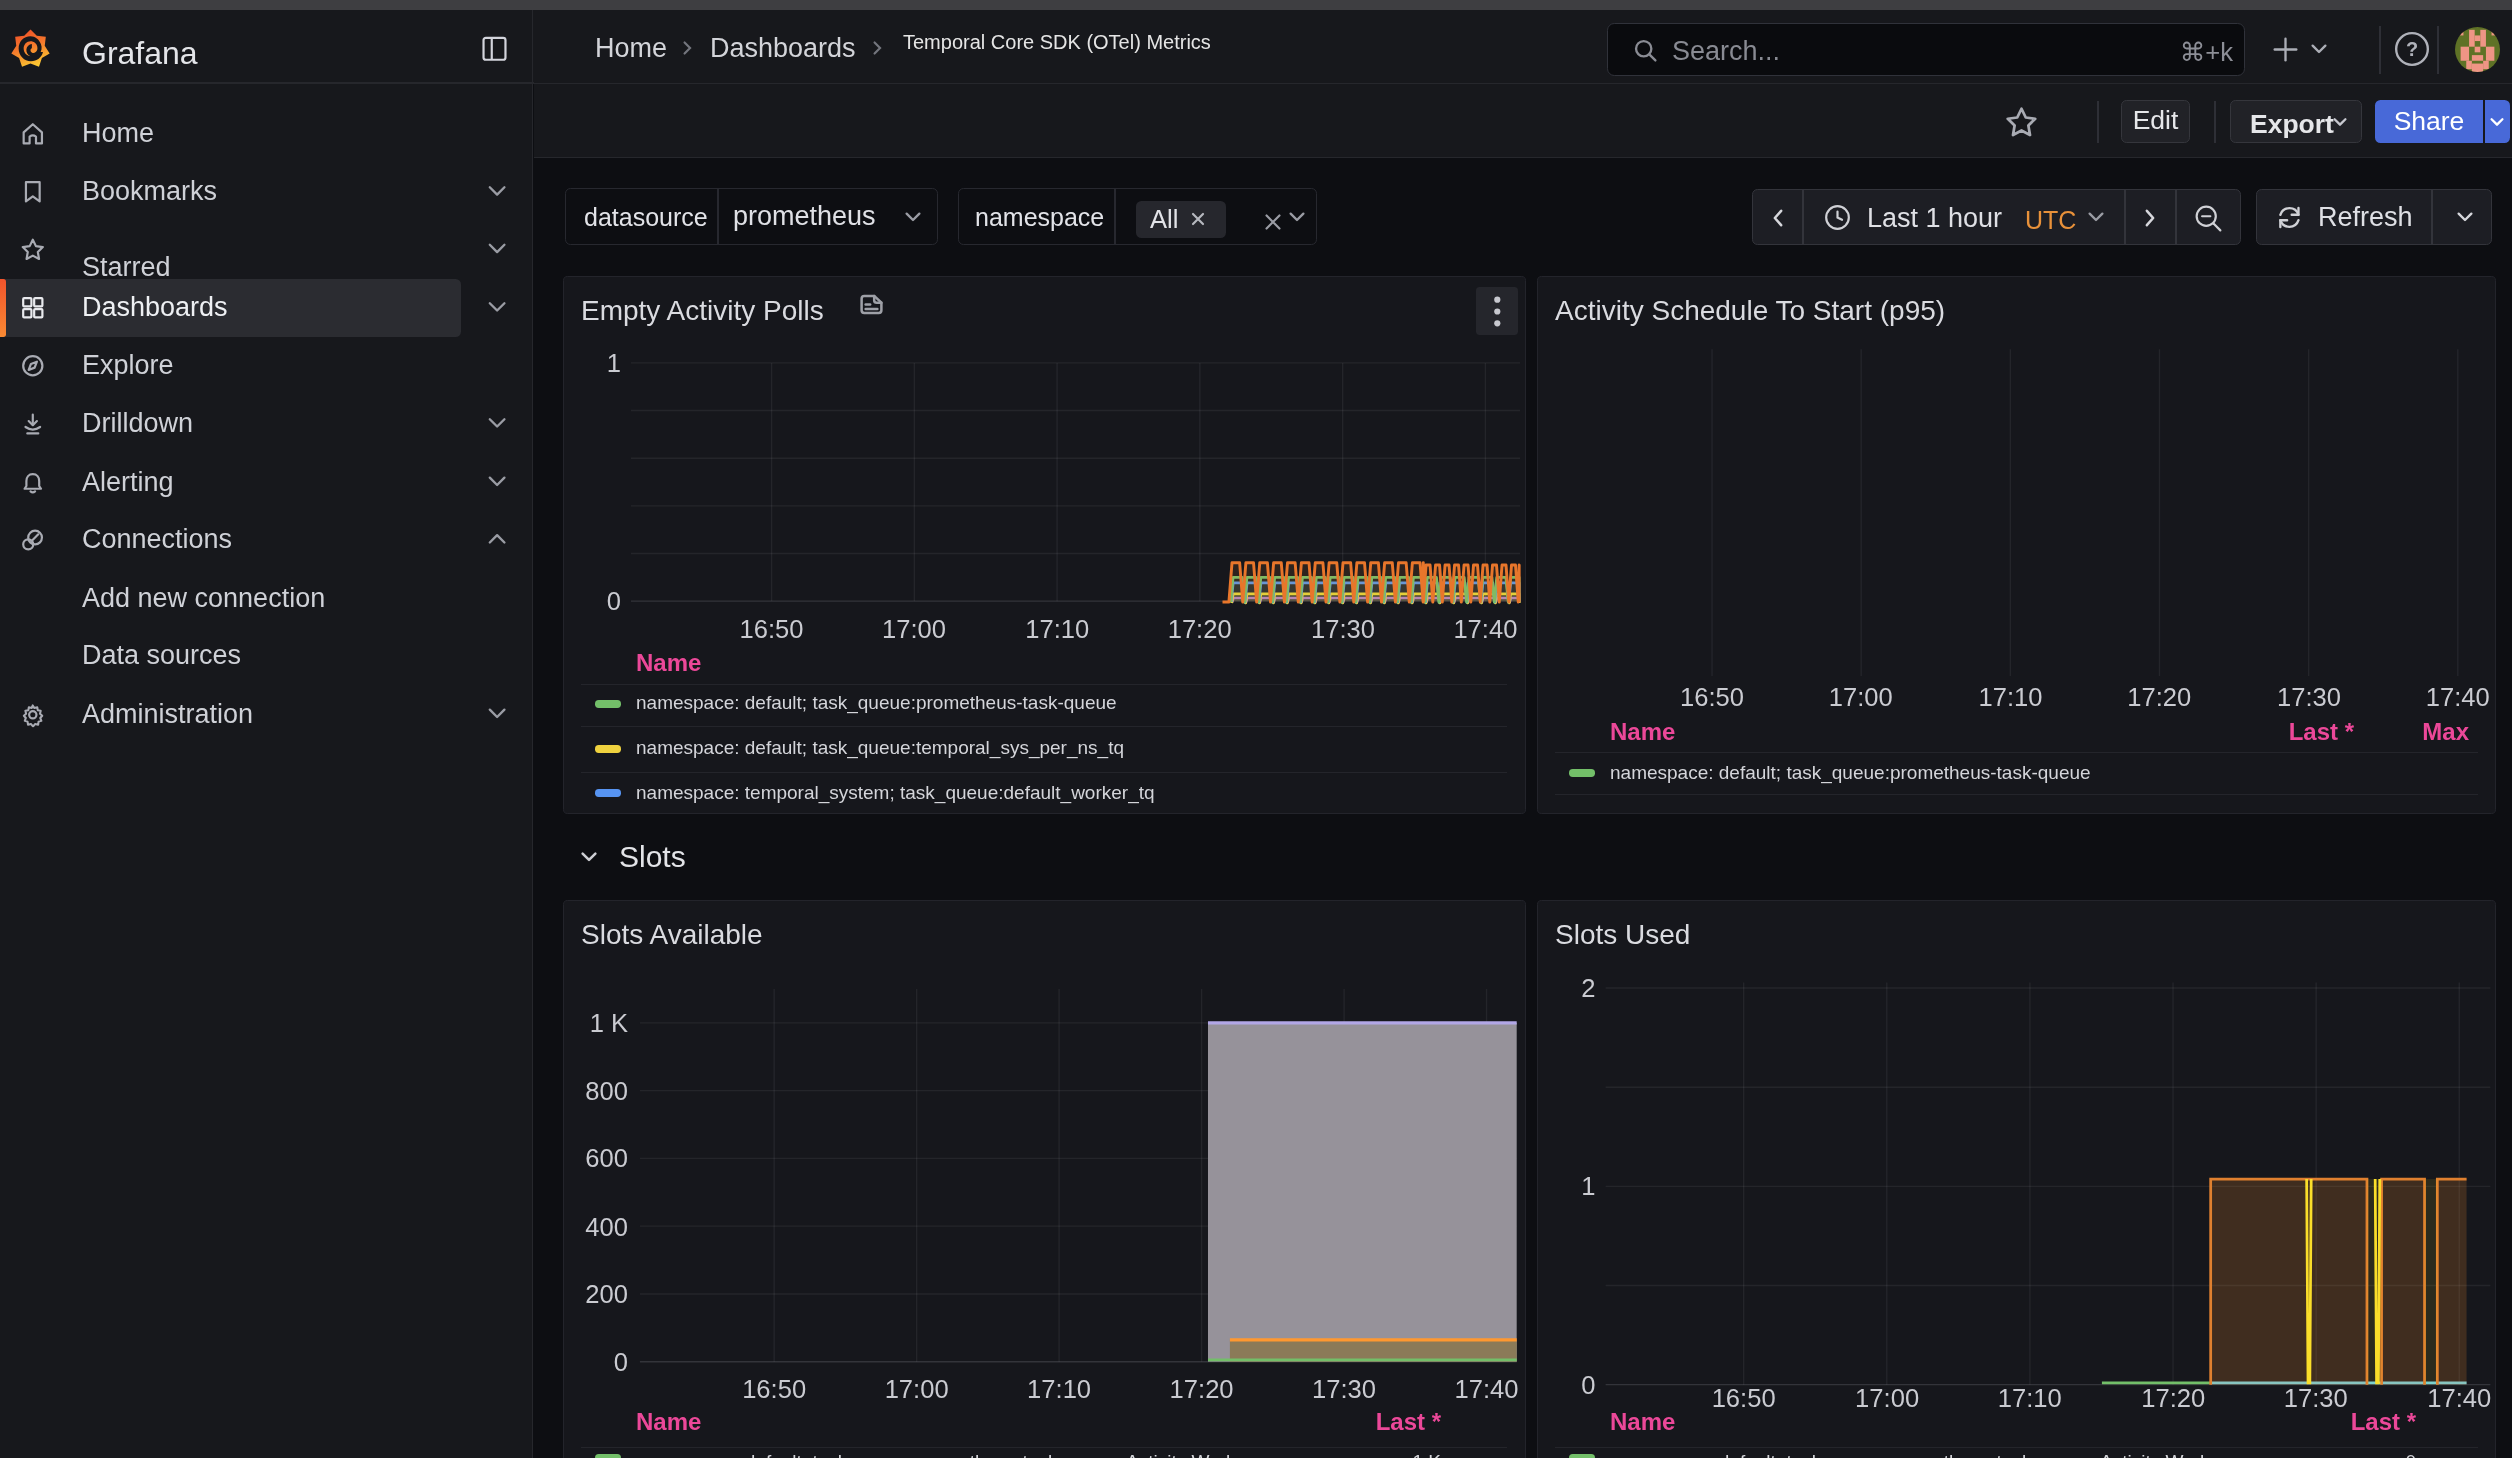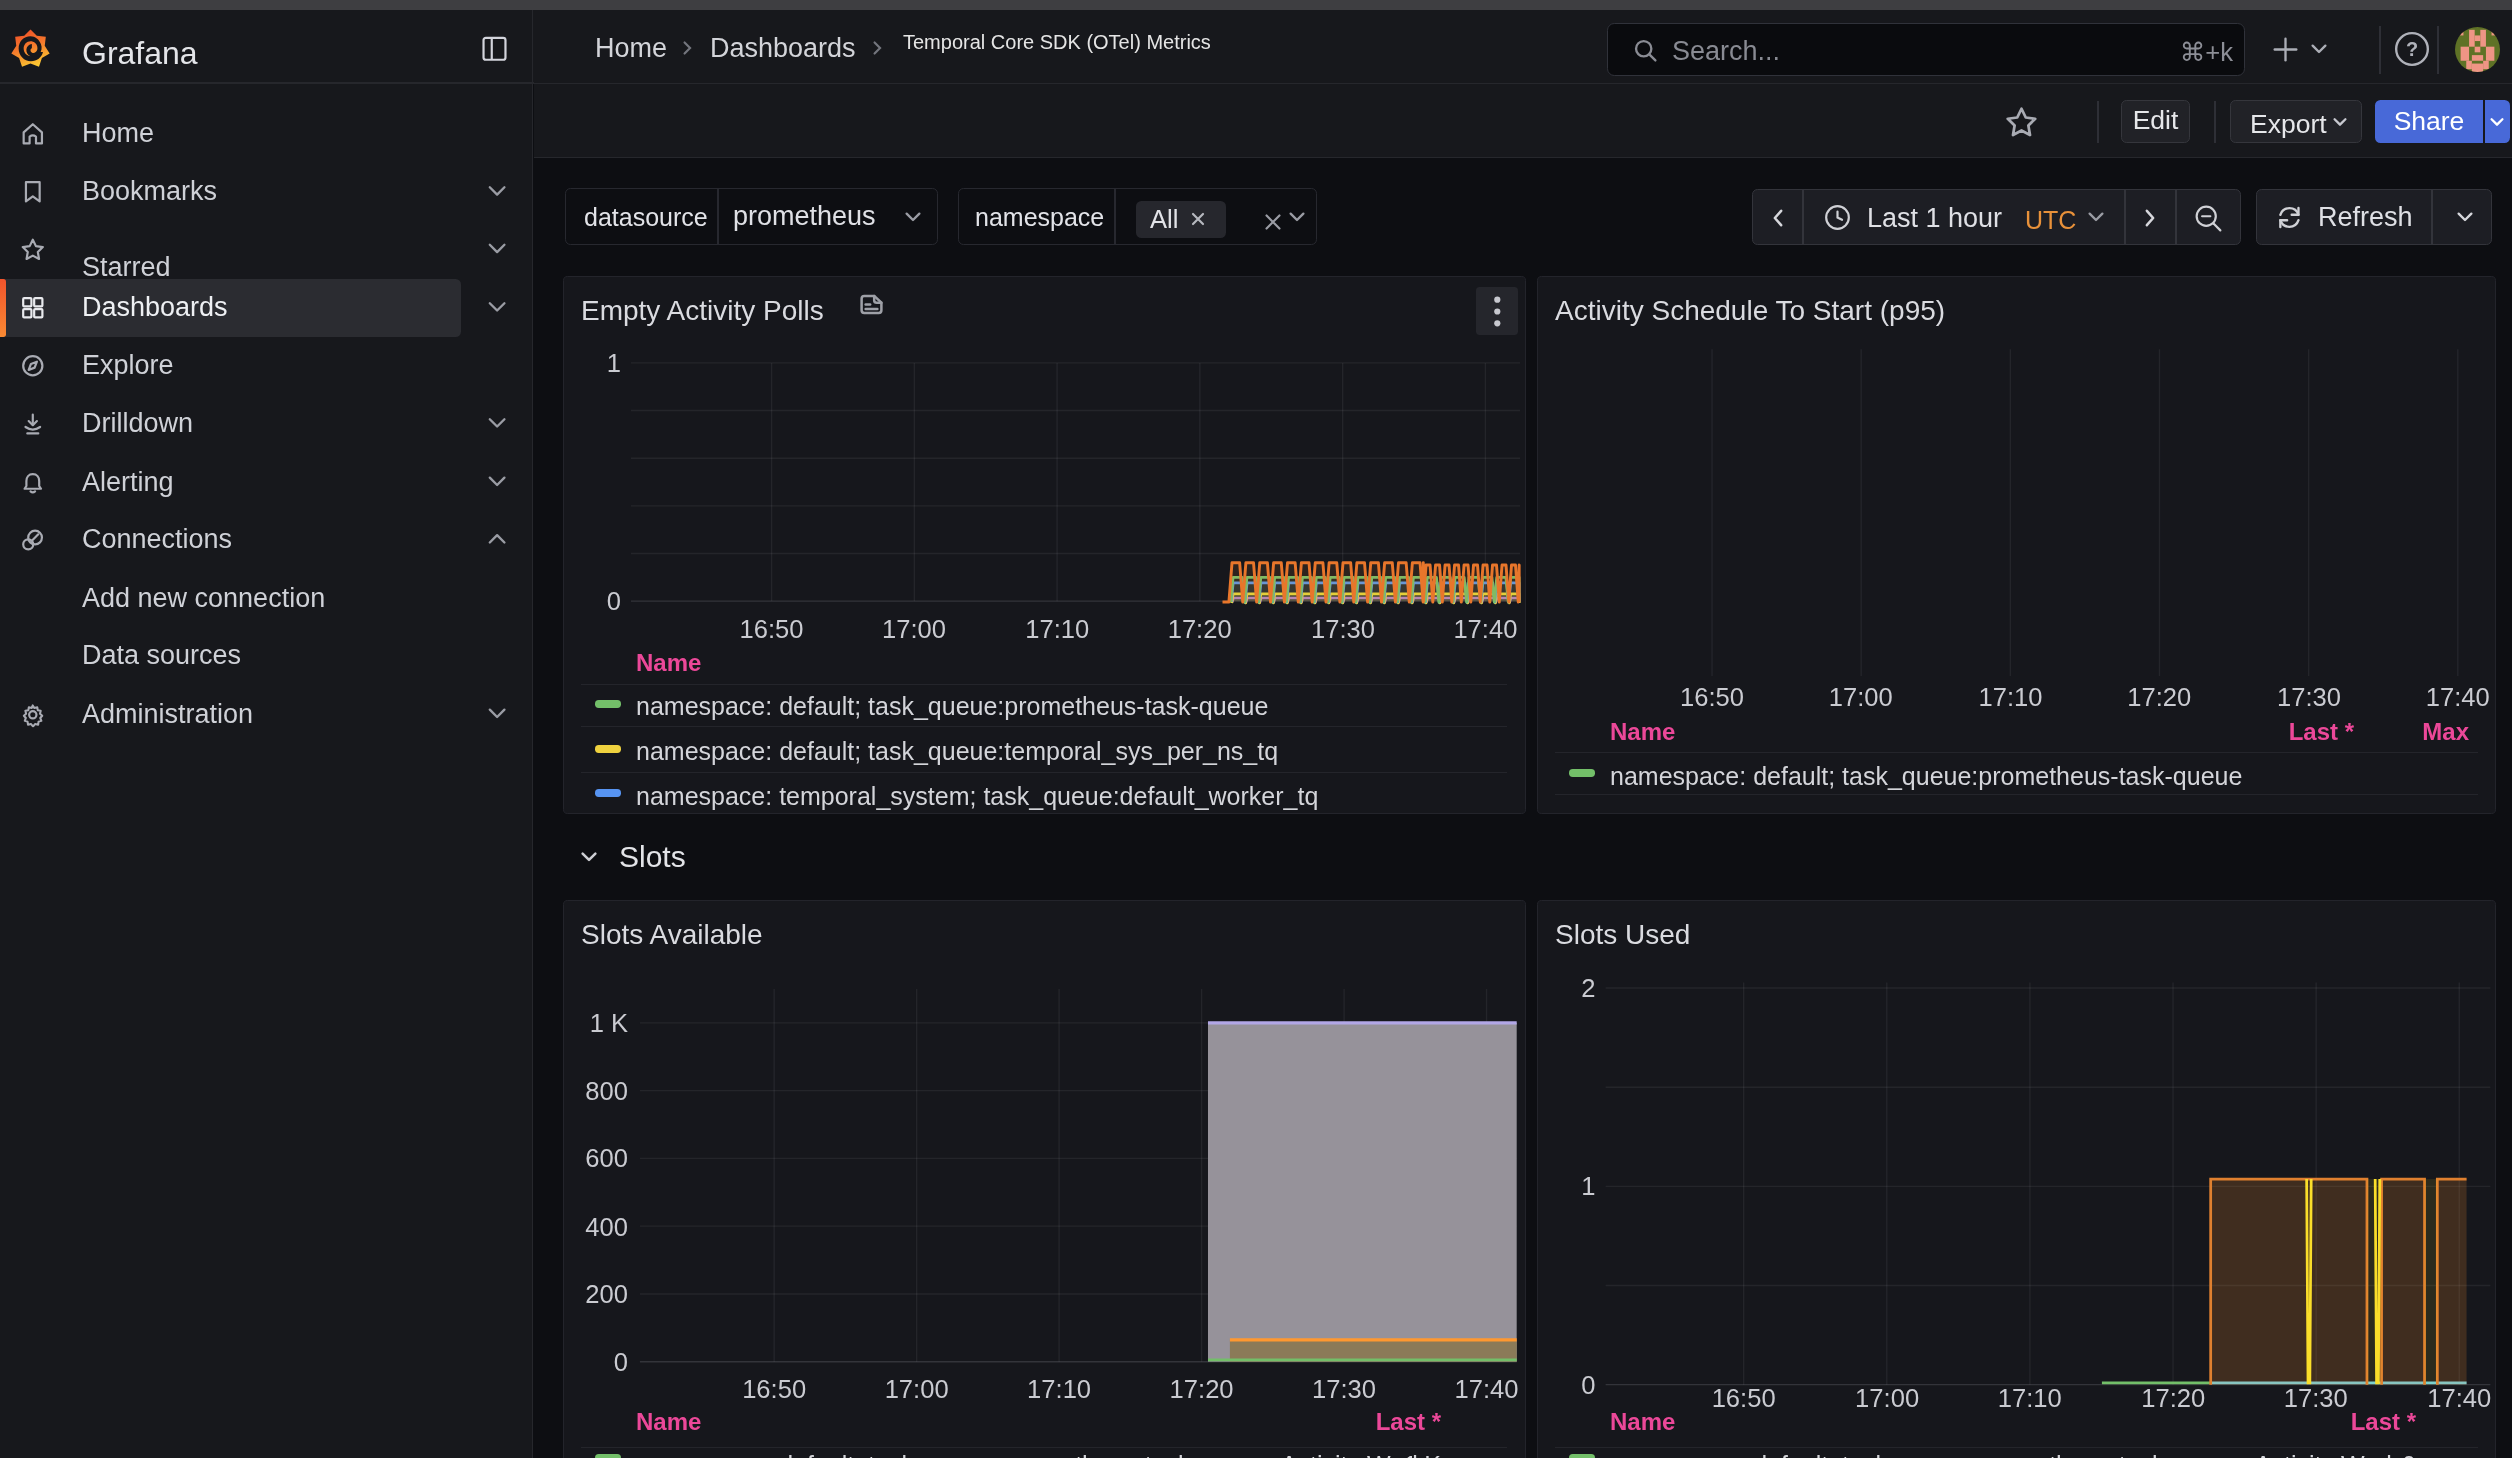--- a/index.html
+++ b/index.html
@@ -7,21 +7,21 @@
 #page{position:relative;width:2512px;height:1458px;overflow:hidden;}
 .abs{position:absolute;}
 .topstrip{left:0;top:0;width:2512px;height:10px;background:#3e3e41;}
 .sidebar{left:0;top:10px;width:533px;height:1448px;background:#17181c;border-right:1.8px solid #26272c;}
 .header{left:0;top:10px;width:2512px;height:74px;background:#17181c;border-bottom:1.8px solid #26272c;}
 .toolbar{left:534px;top:84px;width:1978px;height:74px;background:#17181c;border-bottom:1.8px solid #26272c;}
 .navtext{font-size:27px;color:#cfd1d7;}
 .panel{background:#16171c;border:1.8px solid #23242b;border-radius:4.6px;}
 .ptitle{font-size:28px;font-weight:500;color:#dadbe0;white-space:nowrap;}
 .legname{font-size:24px;font-weight:700;color:#ec4899;white-space:nowrap;}
-.legtxt{font-size:25px;color:#d4d5da;white-space:nowrap;}
+.legtxt{font-size:19px;color:#d4d5da;white-space:nowrap;}
 .swatch{height:8.2px;width:25.6px;border-radius:3.7px;}
 .ldiv{height:0.9px;background:#232430;background:#24252b;}
 svg{display:block;}
 </style></head><body>
 <div id="page">
 <div class="abs topstrip"></div>
 <div class="abs header"></div>
 <div class="abs toolbar"></div>
 <div class="abs sidebar"></div>
 <div class="abs" style="left:0;top:82px;width:534px;height:1.8px;background:#26272c;"></div>
@@ -168,21 +168,21 @@
       </g>
     </svg>
 
 <svg class="abs" style="left:2004px;top:105px" width="35" height="35" viewBox="0 0 28 28" fill="none" stroke="#a9abb3" stroke-width="2.2" stroke-linejoin="round">
       <path d="M14 3 L17.4 10 L25 11 L19.5 16.4 L20.8 24 L14 20.4 L7.2 24 L8.5 16.4 L3 11 L10.6 10 Z"></path>
     </svg>
 <div class="abs" style="left:2097px;top:101px;width:1.8px;height:42px;background:#2e2f36;"></div>
 <div class="abs" style="left:2121px;top:100px;width:69px;height:43px;background:#212227;border:1.8px solid #35363c;border-radius:5.5px;text-align:center;line-height:39px;font-size:26.5px;font-weight:500;color:#e6e7ea;">Edit</div>
 <div class="abs" style="left:2214px;top:101px;width:1.8px;height:42px;background:#2e2f36;"></div>
 <div class="abs" style="left:2230px;top:100px;width:132px;height:43px;background:#212227;border:1.8px solid #35363c;border-radius:5.5px;"></div>
-<div class="abs" style="left:2250px;top:109px;font-size:26.5px;font-weight:400;color:#e6e7ea;">Export</div>
+<div class="abs" style="left:2250px;top:109px;font-size:26.5px;font-weight:700;color:#e6e7ea;">Export</div>
 <svg class="abs" style="left:2331px;top:116px" width="18" height="12.8" viewBox="0 0 20 14" fill="none" stroke="#c7c8cf" stroke-width="2.6" stroke-linecap="round" stroke-linejoin="round">
       <path d="M4 3.5 L10 9.5 L16 3.5"></path>
     </svg>
 <div class="abs" style="left:2375px;top:100px;width:108px;height:43px;background:#4869d8;border-radius:5.5px 0 0 5.5px;text-align:center;line-height:43px;font-size:26.5px;font-weight:500;color:#ffffff;">Share</div>
 <div class="abs" style="left:2485px;top:100px;width:25px;height:43px;background:#4869d8;border-radius:0 5.5px 5.5px 0;"></div>
 <svg class="abs" style="left:2488px;top:116px" width="18" height="12.8" viewBox="0 0 20 14" fill="none" stroke="#ffffff" stroke-width="2.6" stroke-linecap="round" stroke-linejoin="round">
       <path d="M4 3.5 L10 9.5 L16 3.5"></path>
     </svg>
 
 <div class="abs" style="left:565px;top:188px;width:373px;height:57px;border:1.8px solid #27282f;border-radius:5.5px;"></div>

